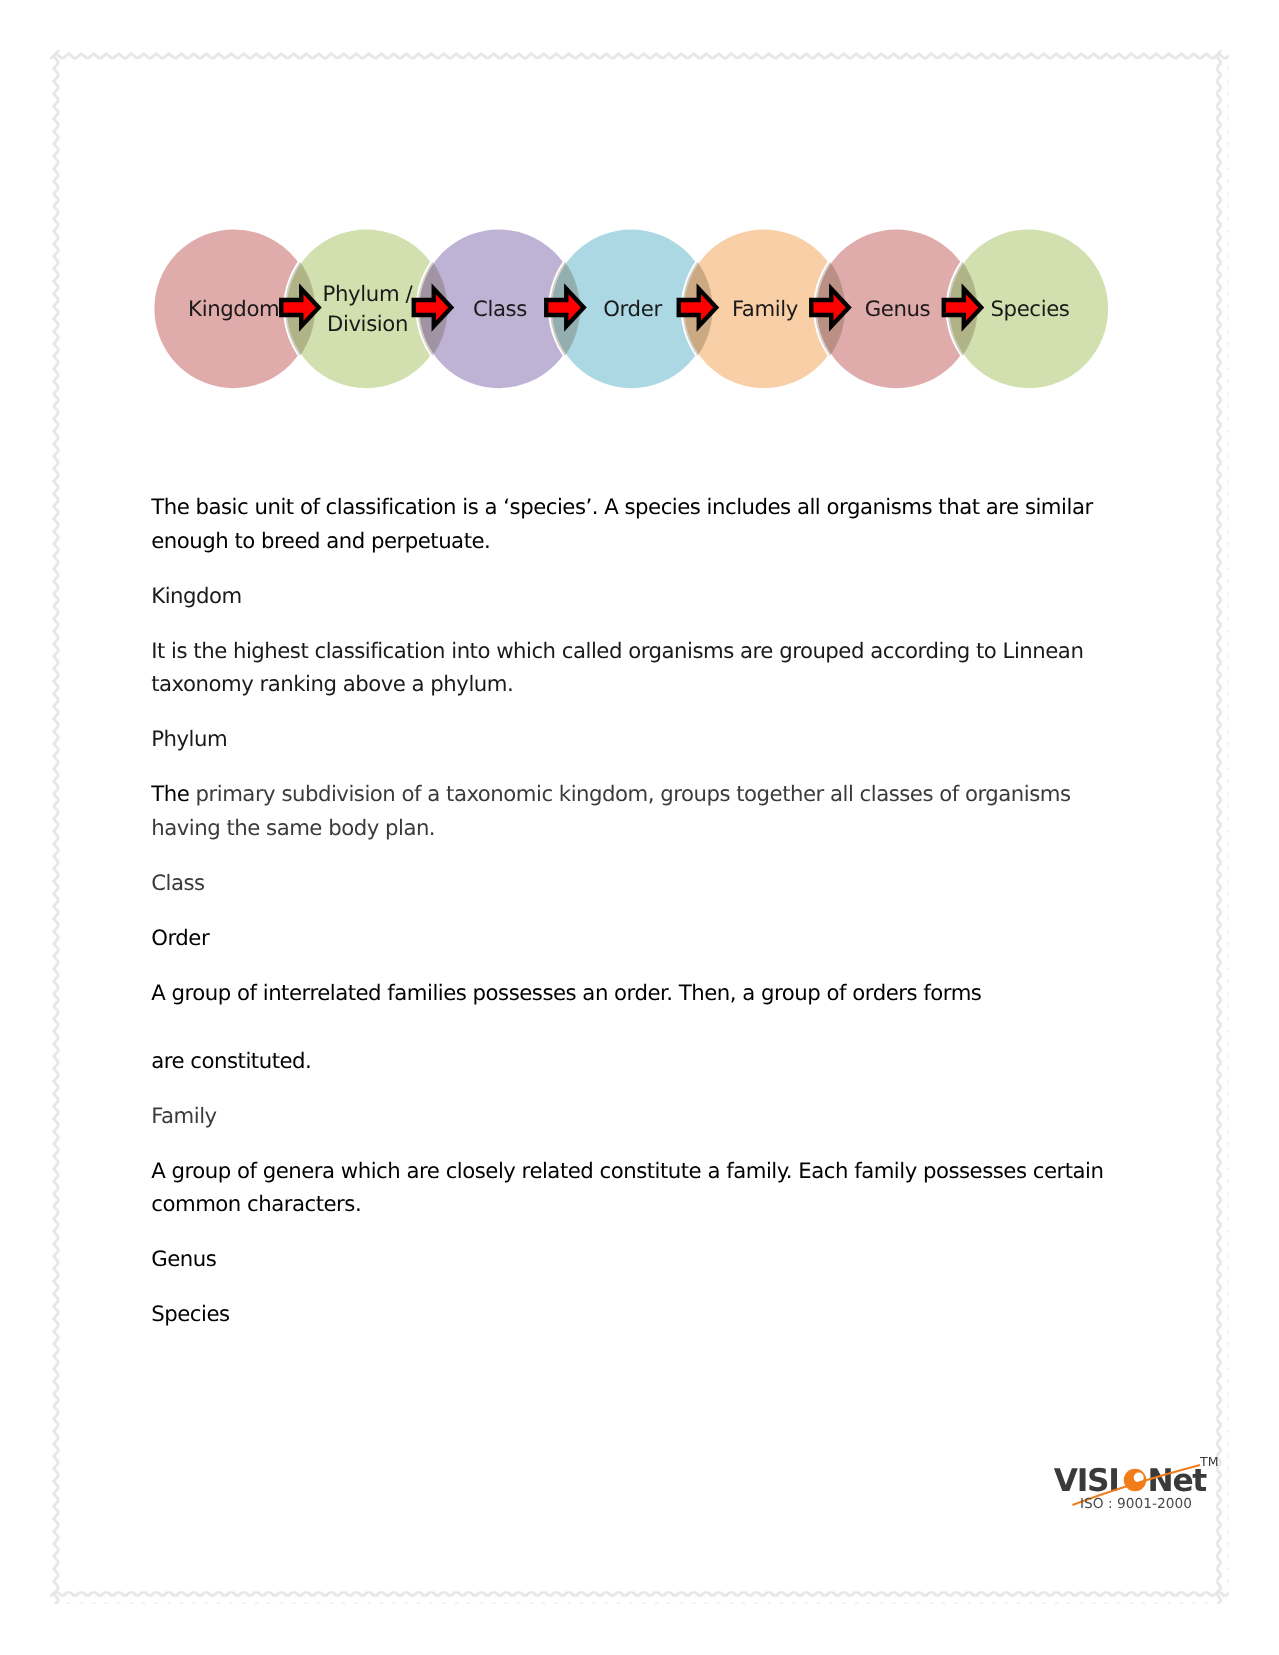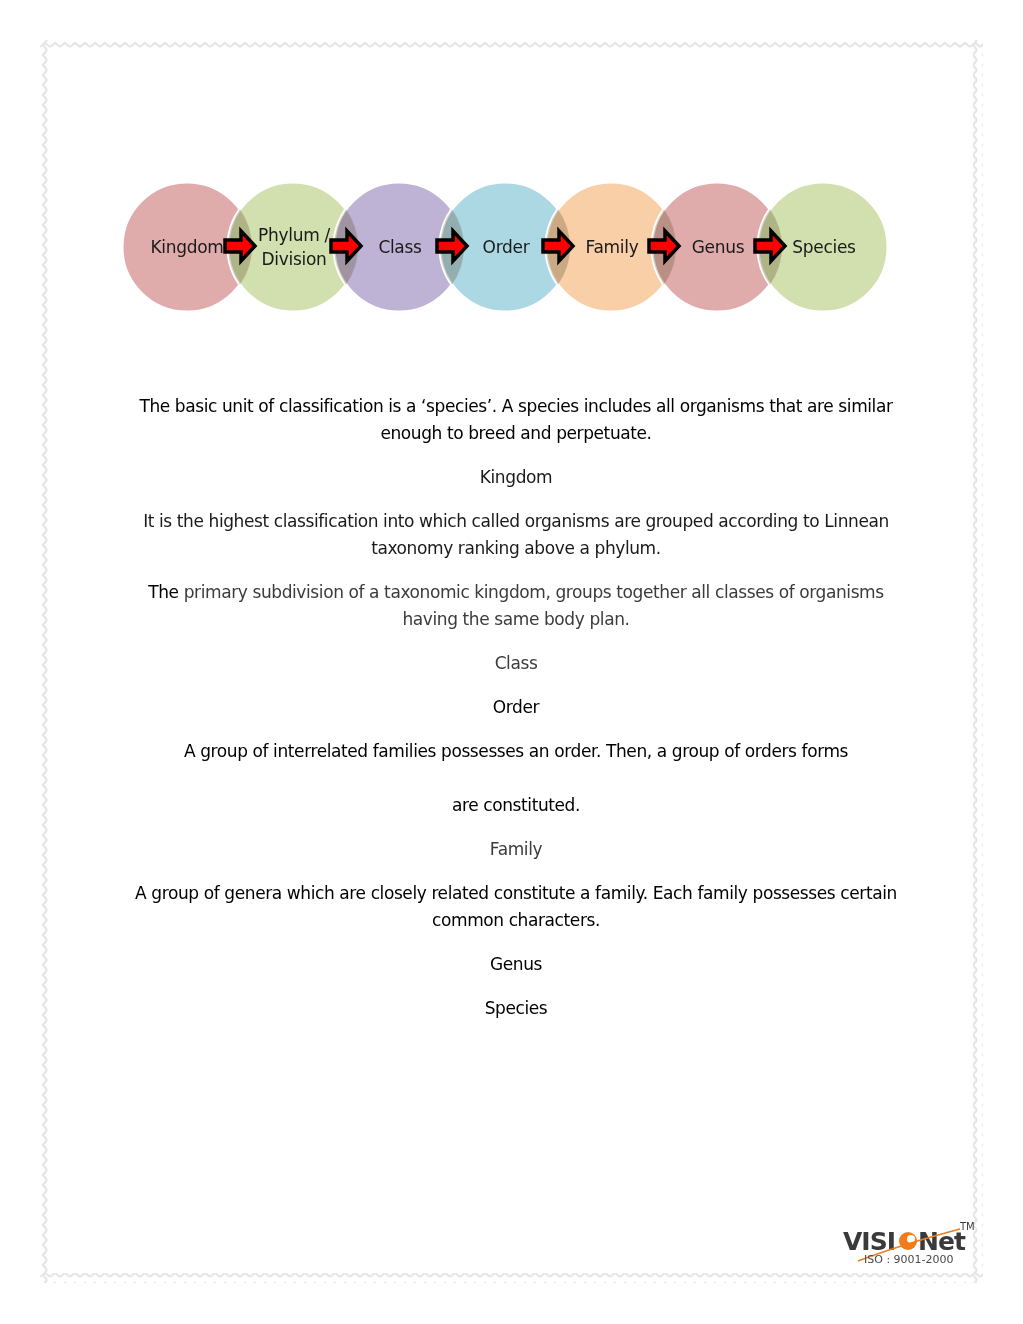--- a/index.html
+++ b/index.html
@@ -11,28 +11,27 @@
   }
   .page-border svg { position: absolute; left: 0; top: 0; }
 
   .diagram { position: absolute; left: 118px; top: 180px; width: 780px; height: 136px; }
 
   .content {
     position: absolute; left: 121px; top: 393px; width: 790px;
     font-family: "DejaVu Sans", sans-serif;
     font-size: 17px; line-height: 27px; color: #1a1a1a;
     letter-spacing: -0.4px;
-    text-align: center;
   }
   .content p { margin: 0 0 17px 0; }
   .content .heading { margin-bottom: 17px; }
   .gray { color: #3b3b3b; }
   .dark { color: #000000; }
 
-  .logo { position: absolute; left: 840px; top: 1215px; width: 140px; height: 55px; }
+  .logo { position: absolute; left: 840px; top: 1158px; width: 140px; height: 55px; }
 </style>
 </head>
 <body>
 
 <div class="page-border">
   <svg width="943" height="1243" viewBox="0 0 943 1243">
     <defs>
       <pattern id="zigH" x="0" y="0" width="10" height="10" patternUnits="userSpaceOnUse">
         <polyline points="0,7 5,3 10,7" fill="none" stroke="#e6e6e6" stroke-width="2.2"></polyline>
       </pattern>
@@ -84,20 +83,21 @@
       </g>
   </svg>
 </div>
 
 <div class="content">
   <p class="dark">The basic unit of classification is a ‘species’. A species includes all organisms that are similar enough to breed and perpetuate.</p>
 
   <p class="heading">Kingdom</p>
   <p>It is the highest classification into which called organisms are grouped according to Linnean taxonomy ranking above a phylum.</p>
 
+  <p class="heading">Phylum</p>
   <p><span class="dark">The</span><span class="gray"> primary subdivision of a taxonomic kingdom, groups together all classes of organisms having the same body plan.</span></p>
 
   <p class="heading gray">Class</p>
 
   <p class="heading dark">Order</p>
   <p class="dark"><span>A group of interrelated families possesses an order. Then, a group of orders forms</span><br><br><span>are constituted.</span></p>
 
   <p class="heading gray">Family</p>
   <p class="dark">A group of genera which are closely related constitute a family. Each family possesses certain common characters.</p>
 

